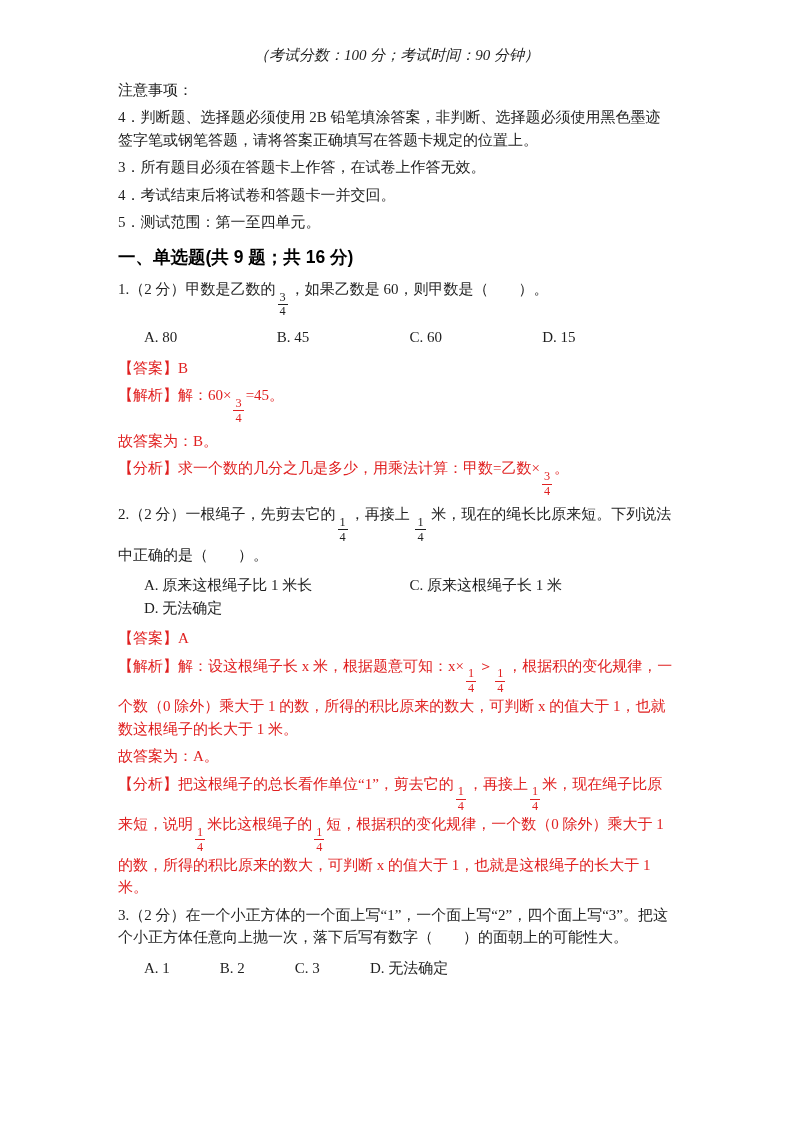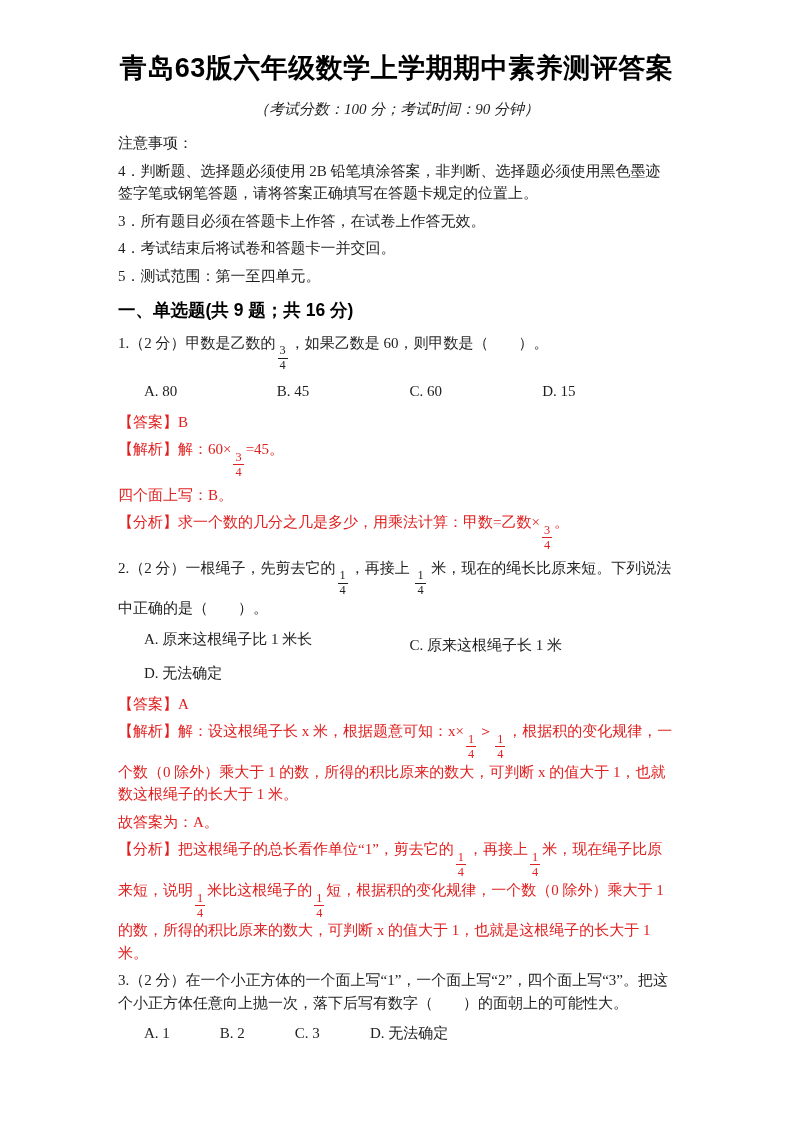--- a/index.html
+++ b/index.html
@@ -41,44 +41,42 @@
     font-weight:bold;
     font-size:17.5px;
     color:#000;
     margin:10px 0 8px 0;
   }
   .red{ color:var(--answer-red); }
   .options{
     display:flex;
     flex-wrap:wrap;
     margin:8px 0 8px 26px;
-    align-items:center;
   }
   .options.cols-4 .option{ flex:0 0 25%; }
-  .options.cols-2 .option{ flex:0 0 50%; margin-bottom:12px; }
+  .options.cols-2 .option{ flex:0 0 50%; }
   .options.cols-2 .option:nth-last-child(-n+2){ margin-bottom:0; }
   .options.flow .option{ margin-right:50px; }
   .options.flow .option:last-child{ margin-right:0; }
   .frac{
     display:inline-flex;
     flex-direction:column;
     align-items:center;
     vertical-align:-0.55em;
     line-height:1.05;
     font-size:0.82em;
     margin:0 2px;
   }
   .frac .num{ border-bottom:1.2px solid currentColor; padding:0 2px 0.5px 2px; }
   .frac .den{ padding:0.5px 2px 0 2px; }
 </style>
 </head>
 <body>
 
 <div class="page">
-  <div class="title">青岛63版六年级数学上学期期中素养测评答案</div>
   <div class="subtitle">（考试分数：100 分；考试时间：90 分钟）</div>
   <div>
       <div class="para">注意事项：</div>
       <div class="para">4．判断题、选择题必须使用 2B 铅笔填涂答案，非判断、选择题必须使用黑色墨迹签字笔或钢笔答题，请将答案正确填写在答题卡规定的位置上。</div>
       <div class="para">3．所有题目必须在答题卡上作答，在试卷上作答无效。</div>
       <div class="para">4．考试结束后将试卷和答题卡一并交回。</div>
       <div class="para">5．测试范围：第一至四单元。</div>
       <div class="heading">一、单选题(共 9 题；共 16 分)</div>
       <div class="para">1.（2 分）甲数是乙数的<span class="frac">
           <span class="num">3</span>
@@ -88,21 +86,21 @@
         <span class="option">A. 80</span>
         <span class="option">B. 45</span>
         <span class="option">C. 60</span>
         <span class="option">D. 15</span>
       </div>
       <div class="para red">【答案】B</div>
       <div class="para red">【解析】解：60×<span class="frac">
           <span class="num">3</span>
           <span class="den">4</span>
         </span>=45。</div>
-      <div class="para red">四个面上写：B。</div>
+      <div class="para red">故答案为：B。</div>
       <div class="para red">【分析】求一个数的几分之几是多少，用乘法计算：甲数=乙数×<span class="frac">
           <span class="num">3</span>
           <span class="den">4</span>
         </span>。</div>
       <div class="para">2.（2 分）一根绳子，先剪去它的<span class="frac">
           <span class="num">1</span>
           <span class="den">4</span>
         </span>，再接上 <span class="frac">
           <span class="num">1</span>
           <span class="den">4</span>

